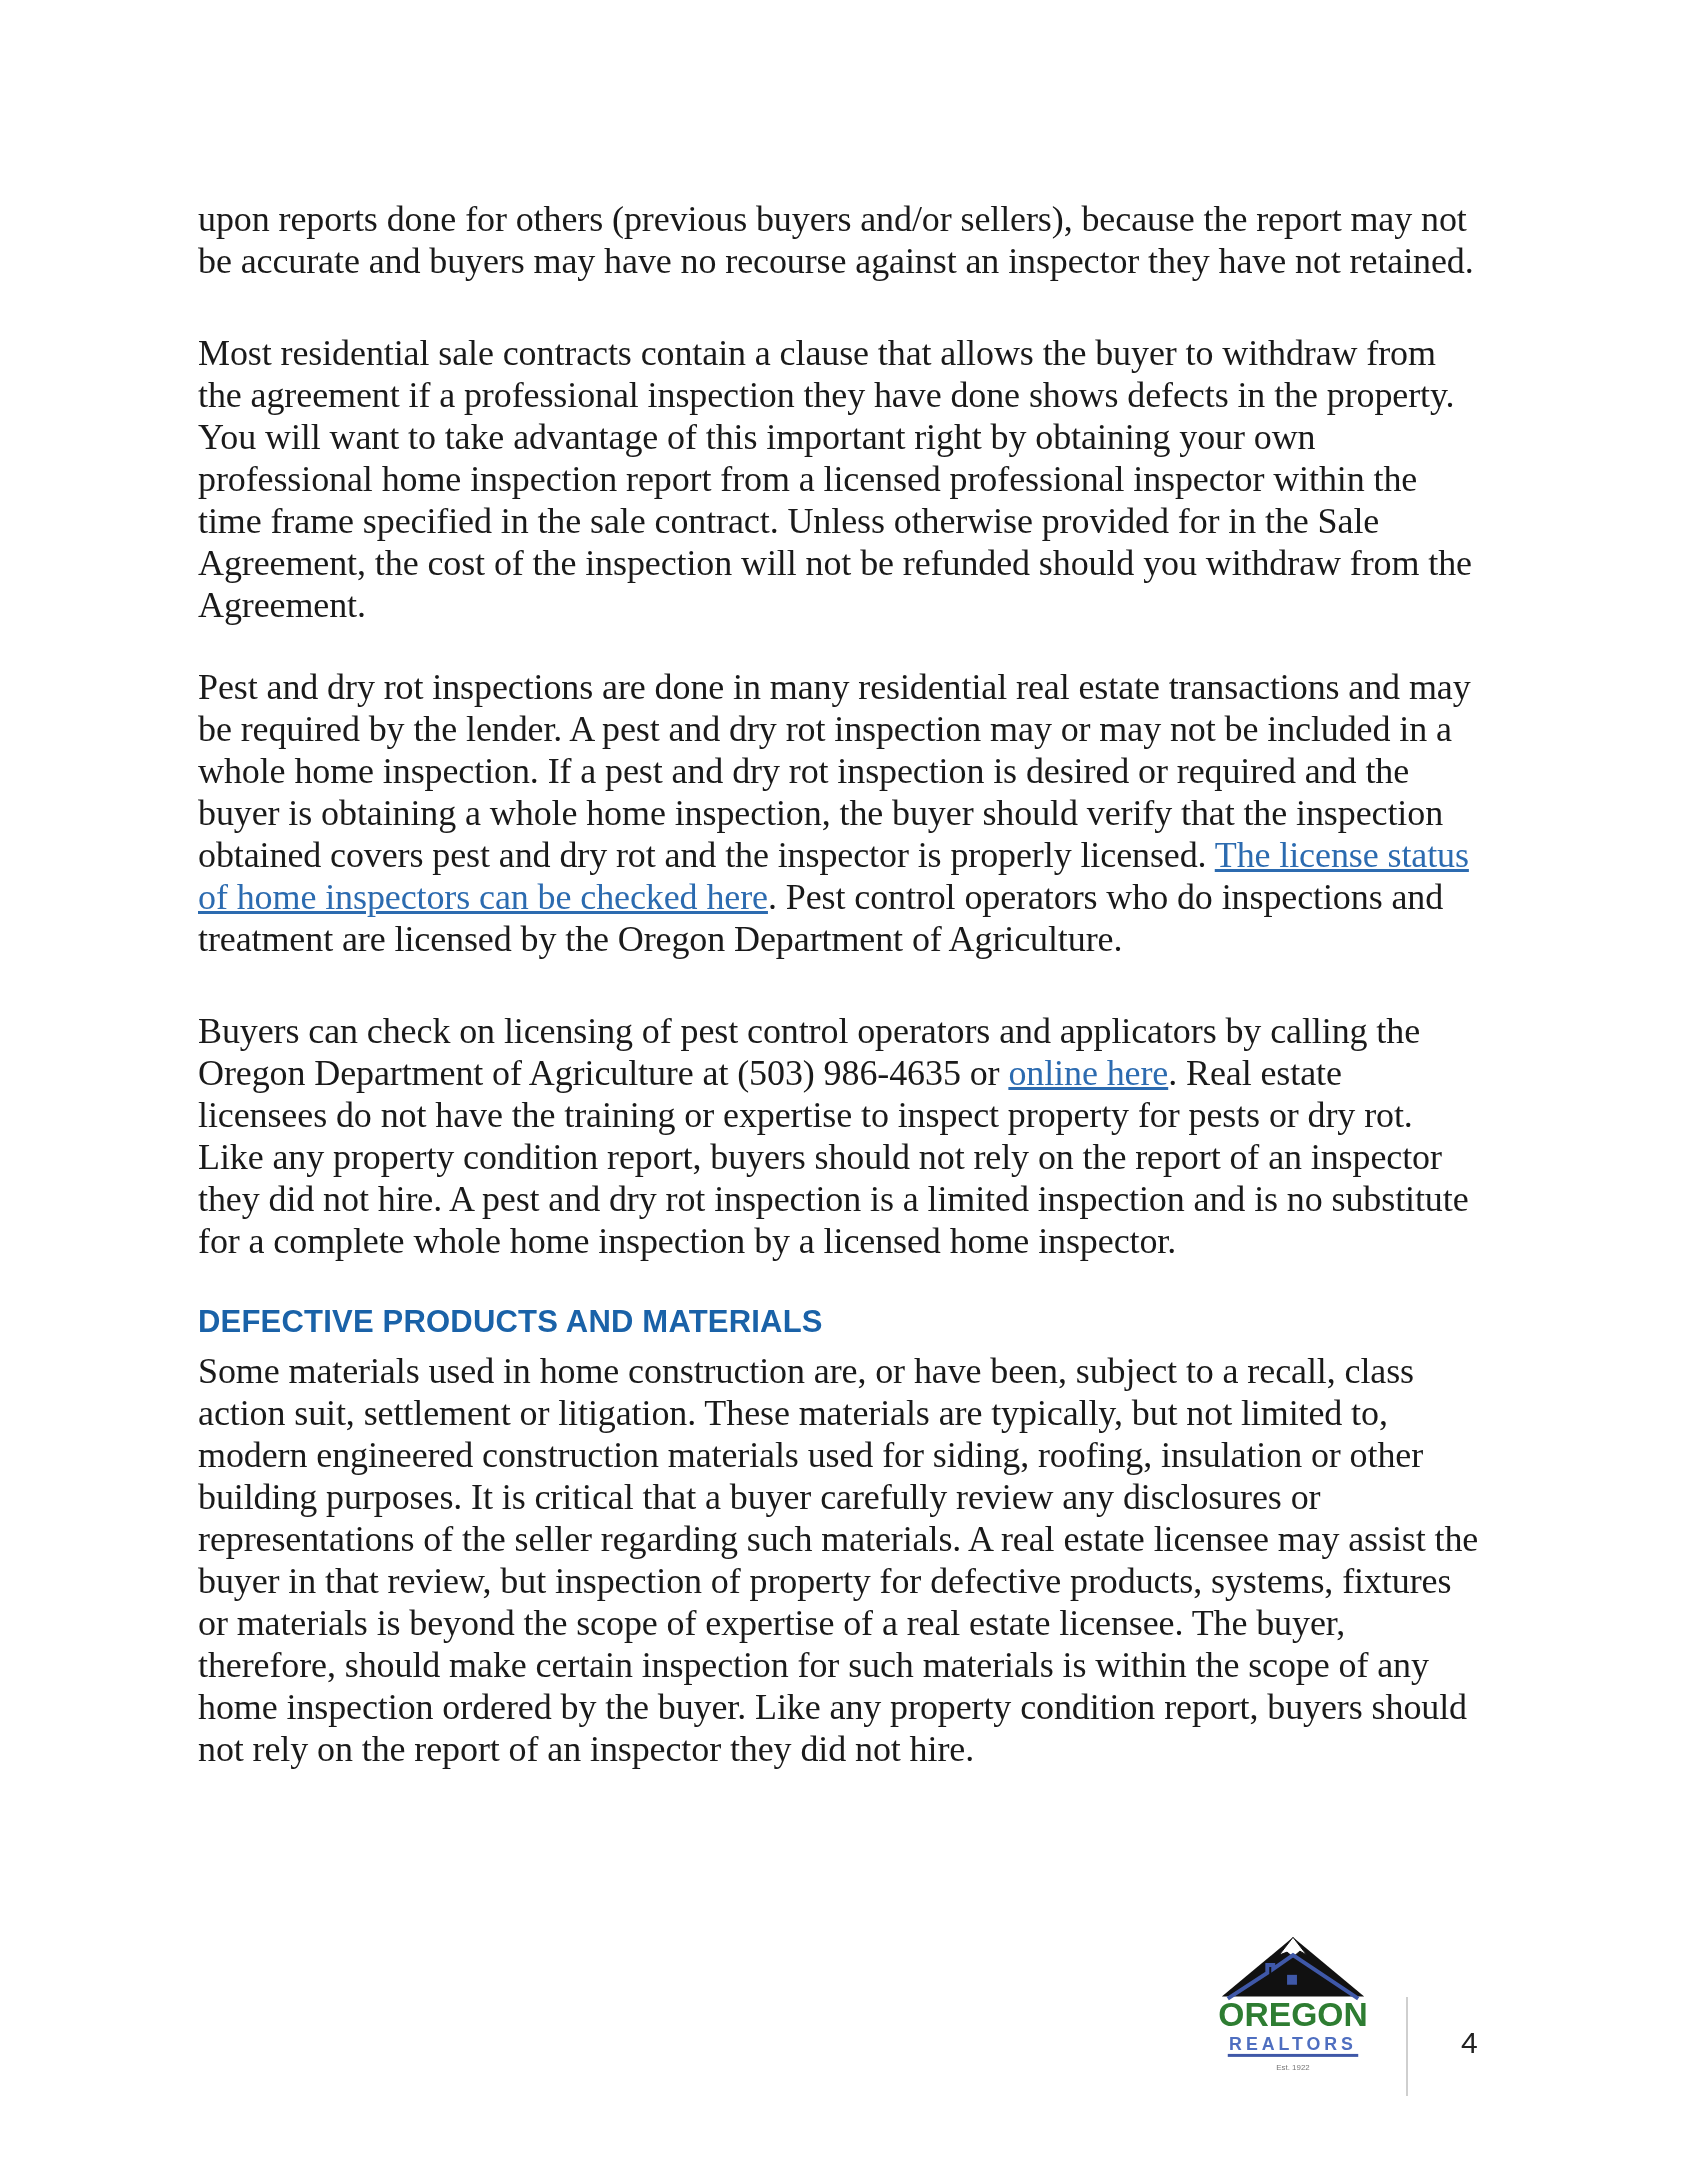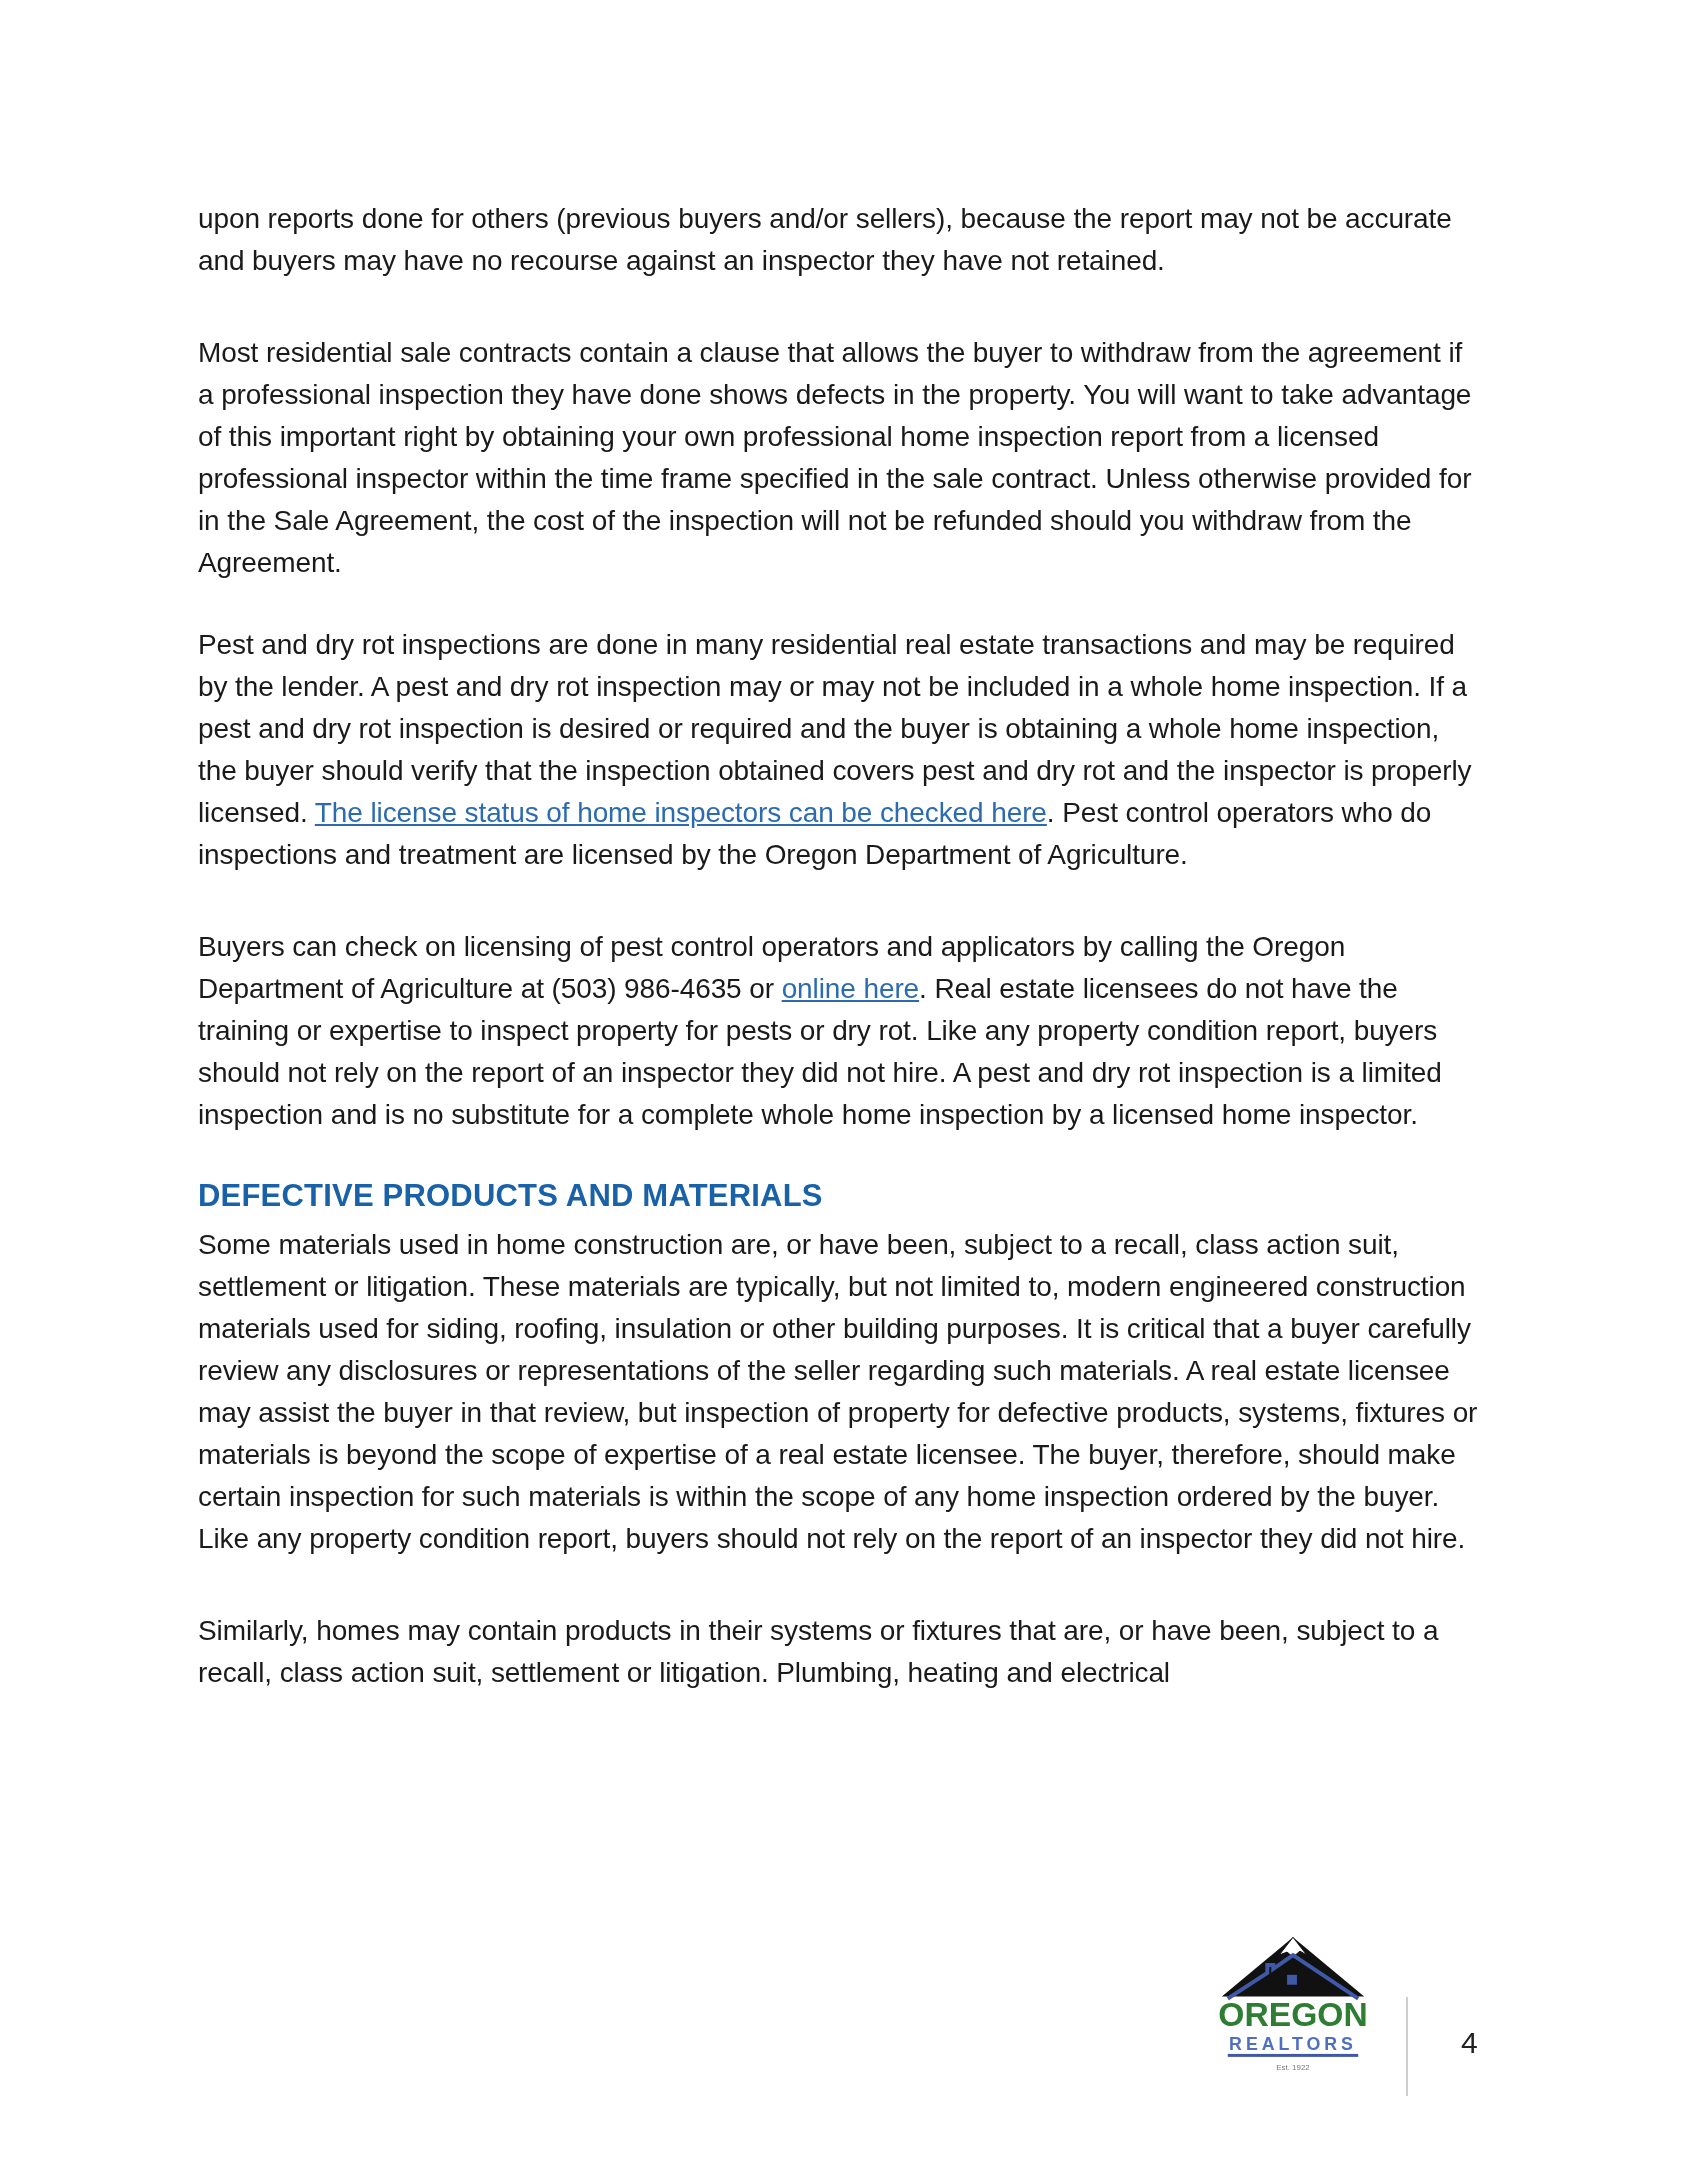--- a/index.html
+++ b/index.html
@@ -1,38 +1,37 @@
 <!DOCTYPE html>
 <html><head>
 <meta charset="utf-8">
 <style>
   html, body { margin:0; padding:0; background:#ffffff; }
   body { width:1683px; height:2178px; position:relative; overflow:hidden;
          font-family:"Liberation Sans", sans-serif; color:#1a1a1a; }
   .content { position:absolute; left:198px; top:198px; width:1287px; }
-  p { margin:0 0 50px 0; font-size:28px; line-height:42px; letter-spacing:-0.1px; }
+  p { margin:0 0 50px 0; font-size:36px; line-height:42px; letter-spacing:-0.1px;font-family:Liberation Serif, serif; }
   h2 { margin:0 0 8px 0; font-size:31px; line-height:40px; font-weight:bold; color:#1a62a8; letter-spacing:0.2px; }
   a { color:#2c6bb0; text-decoration:underline;margin-top:12px; }
   .footer-logo { position:absolute; left:1208px; top:1935px; width:170px; height:139px; }
   .divider { position:absolute; left:1406px; top:1997px; width:2px; height:99px; background:#cfcfcf; }
   .page-num { position:absolute; left:1461px; top:2026px; font-size:30px; color:#222; }
 </style>
 </head>
 <body>
 
 <div class="content">
   <p style="width:1277px">upon reports done for others (previous buyers and/or sellers), because the report may not be accurate and buyers may have no recourse against an inspector they have not retained.</p>
   <p style="width:1277px; margin-bottom:40px">Most residential sale contracts contain a clause that allows the buyer to withdraw from the agreement if a professional inspection they have done shows defects in the property. You will want to take advantage of this important right by obtaining your own professional home inspection report from a licensed professional inspector within the time frame specified in the sale contract. Unless otherwise provided for in the Sale Agreement, the cost of the inspection will not be refunded should you withdraw from the Agreement.</p>
 
   <p style="width:1277px"><span>Pest and dry rot inspections are done in many residential real estate transactions and may be required by the lender. A pest and dry rot inspection may or may not be included in a whole home inspection. If a pest and dry rot inspection is desired or required and the buyer is obtaining a whole home inspection, the buyer should verify that the inspection obtained covers pest and dry rot and the inspector is properly licensed. </span><a href="#">The license status of home inspectors can be checked here</a><span>. Pest control operators who do inspections and treatment are licensed by the Oregon Department of Agriculture.</span></p>
   <p style="width:1277px; margin-bottom:40px"><span>Buyers can check on licensing of pest control operators and applicators by calling the Oregon Department of Agriculture at (503) 986-4635 or </span><a href="#">online here</a><span>. Real estate licensees do not have the training or expertise to inspect property for pests or dry rot. Like any property condition report, buyers should not rely on the report of an inspector they did not hire. A pest and dry rot inspection is a limited inspection and is no substitute for a complete whole home inspection by a licensed home inspector.</span></p>
 
   <h2>DEFECTIVE PRODUCTS AND MATERIALS</h2>
   <p style="width:1287px">Some materials used in home construction are, or have been, subject to a recall, class action suit, settlement or litigation. These materials are typically, but not limited to, modern engineered construction materials used for siding, roofing, insulation or other building purposes. It is critical that a buyer carefully review any disclosures or representations of the seller regarding such materials. A real estate licensee may assist the buyer in that review, but inspection of property for defective products, systems, fixtures or materials is beyond the scope of expertise of a real estate licensee. The buyer, therefore, should make certain inspection for such materials is within the scope of any home inspection ordered by the buyer. Like any property condition report, buyers should not rely on the report of an inspector they did not hire.</p>
-  <p style="width:1287px">Similarly, homes may contain products in their systems or fixtures that are, or have been, subject to a recall, class action suit, settlement or litigation. Plumbing, heating and electrical</p>
 </div>
 
 <div class="footer-logo">
   <svg width="170" height="139" viewBox="0 0 172 140">
     <polygon points="86,2 14,62 158,62" fill="#111"></polygon>
     <polygon points="86,2 72,20 80,17 86,22 93,16 100,20" fill="#fff" stroke="#111" stroke-width="1"></polygon>
     <polyline points="20,64 60,38 60,30 66,30 66,34 86,20 152,64" fill="none" stroke="#3f58a8" stroke-width="4"></polyline>
     <rect x="80" y="40" width="10" height="10" fill="#3f58a8"></rect>
     <text x="86" y="92" text-anchor="middle" font-family="Liberation Sans, sans-serif" font-weight="bold" font-size="34" fill="#2e7d32">OREGON</text>
     <text x="86" y="116" text-anchor="middle" font-family="Liberation Sans, sans-serif" font-weight="bold" font-size="18" letter-spacing="4" fill="#4f6fc0">REALTORS</text>

